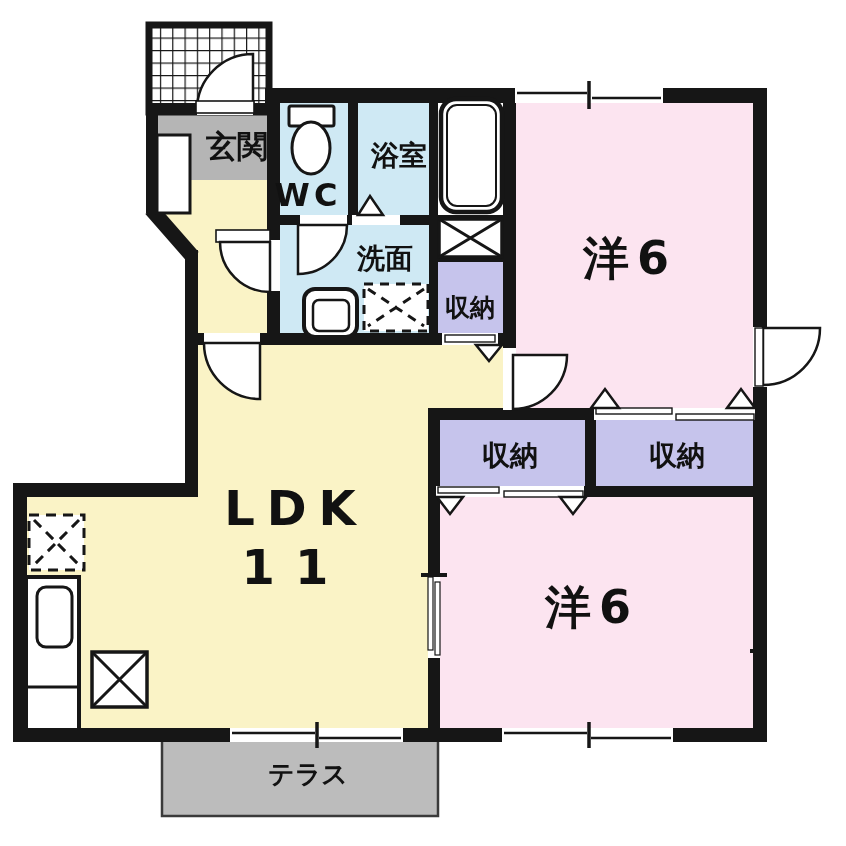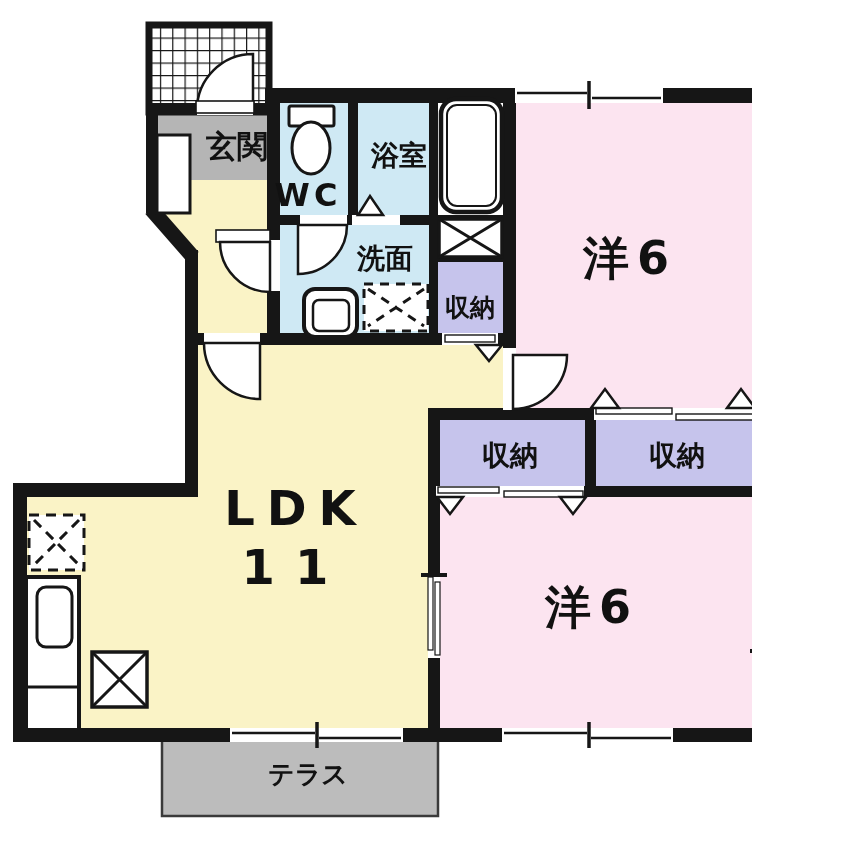--- a/index.html
+++ b/index.html
@@ -1,16 +1,16 @@
 <!DOCTYPE html>
 <html><head>
 <meta charset="utf-8">
 <style>
   html,body{margin:0;padding:0;background:#fff;}
-  .stage{width:752px;height:846px;position:relative;background:#fff;overflow:hidden;}
+  .stage{width:846px;height:846px;position:relative;background:#fff;overflow:hidden;}
   svg{display:block;font-family:"DejaVu Sans","Liberation Sans",sans-serif;}
   text{fill:#111;font-weight:bold;}
   .room-label{text-anchor:middle;}
 </style>
 </head>
 <body>
 
 <div class="stage">
 <svg width="846" height="846" viewBox="0 0 846 846">
   <defs>

